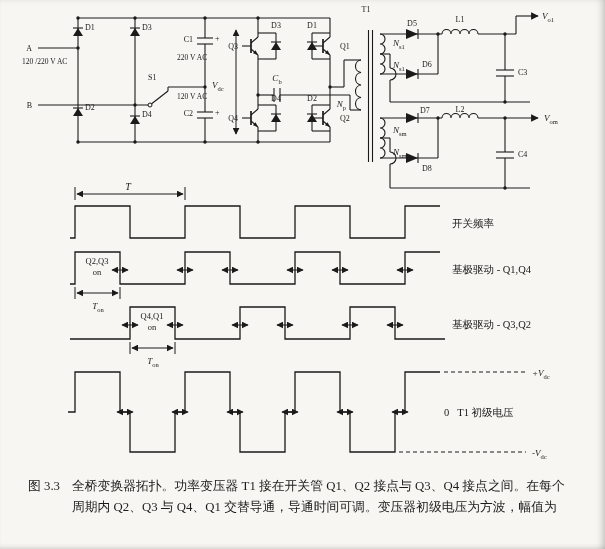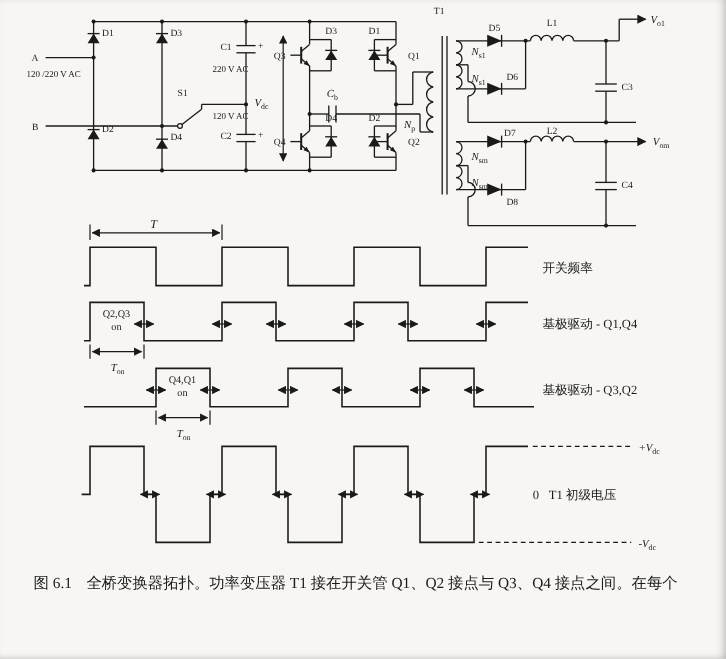--- a/index.html
+++ b/index.html
@@ -274,17 +274,20 @@
     <line class="dash" x1="444" y1="372" x2="526" y2="372"></line>
     <line class="dash" x1="399" y1="452" x2="526" y2="452"></line>
     <text x="532" y="376"><tspan class="it">+V</tspan><tspan class="sub" dy="2.5">dc</tspan></text>
     <text x="532" y="456"><tspan class="it">-V</tspan><tspan class="sub" dy="2.5">dc</tspan></text>
     <text class="cjk" x="444" y="416"><tspan>0</tspan><tspan dx="8">T1 初级电压</tspan></text>
   </g>
 </svg>
 
 <div class="caption">
   <div class="cap-line">
-    <span class="cap-prefix">图 6.1</span><span>全桥变换器拓扑。功率变压器 T1 接在开关管 Q1、Q2 接点与 Q3、Q4 接点之间。在每个</span>
+    <span class="cap-prefix">图 3.3</span><span>全桥变换器拓扑。功率变压器 T1 接在开关管 Q1、Q2 接点与 Q3、Q4 接点之间。在每个</span>
+  </div>
+  <div class="cap-line cap-indent">
+    <span>周期内 Q2、Q3 与 Q4、Q1 交替导通，导通时间可调。变压器初级电压为方波，幅值为</span>
   </div>
 </div>
 
 </div>
 
 </body></html>

